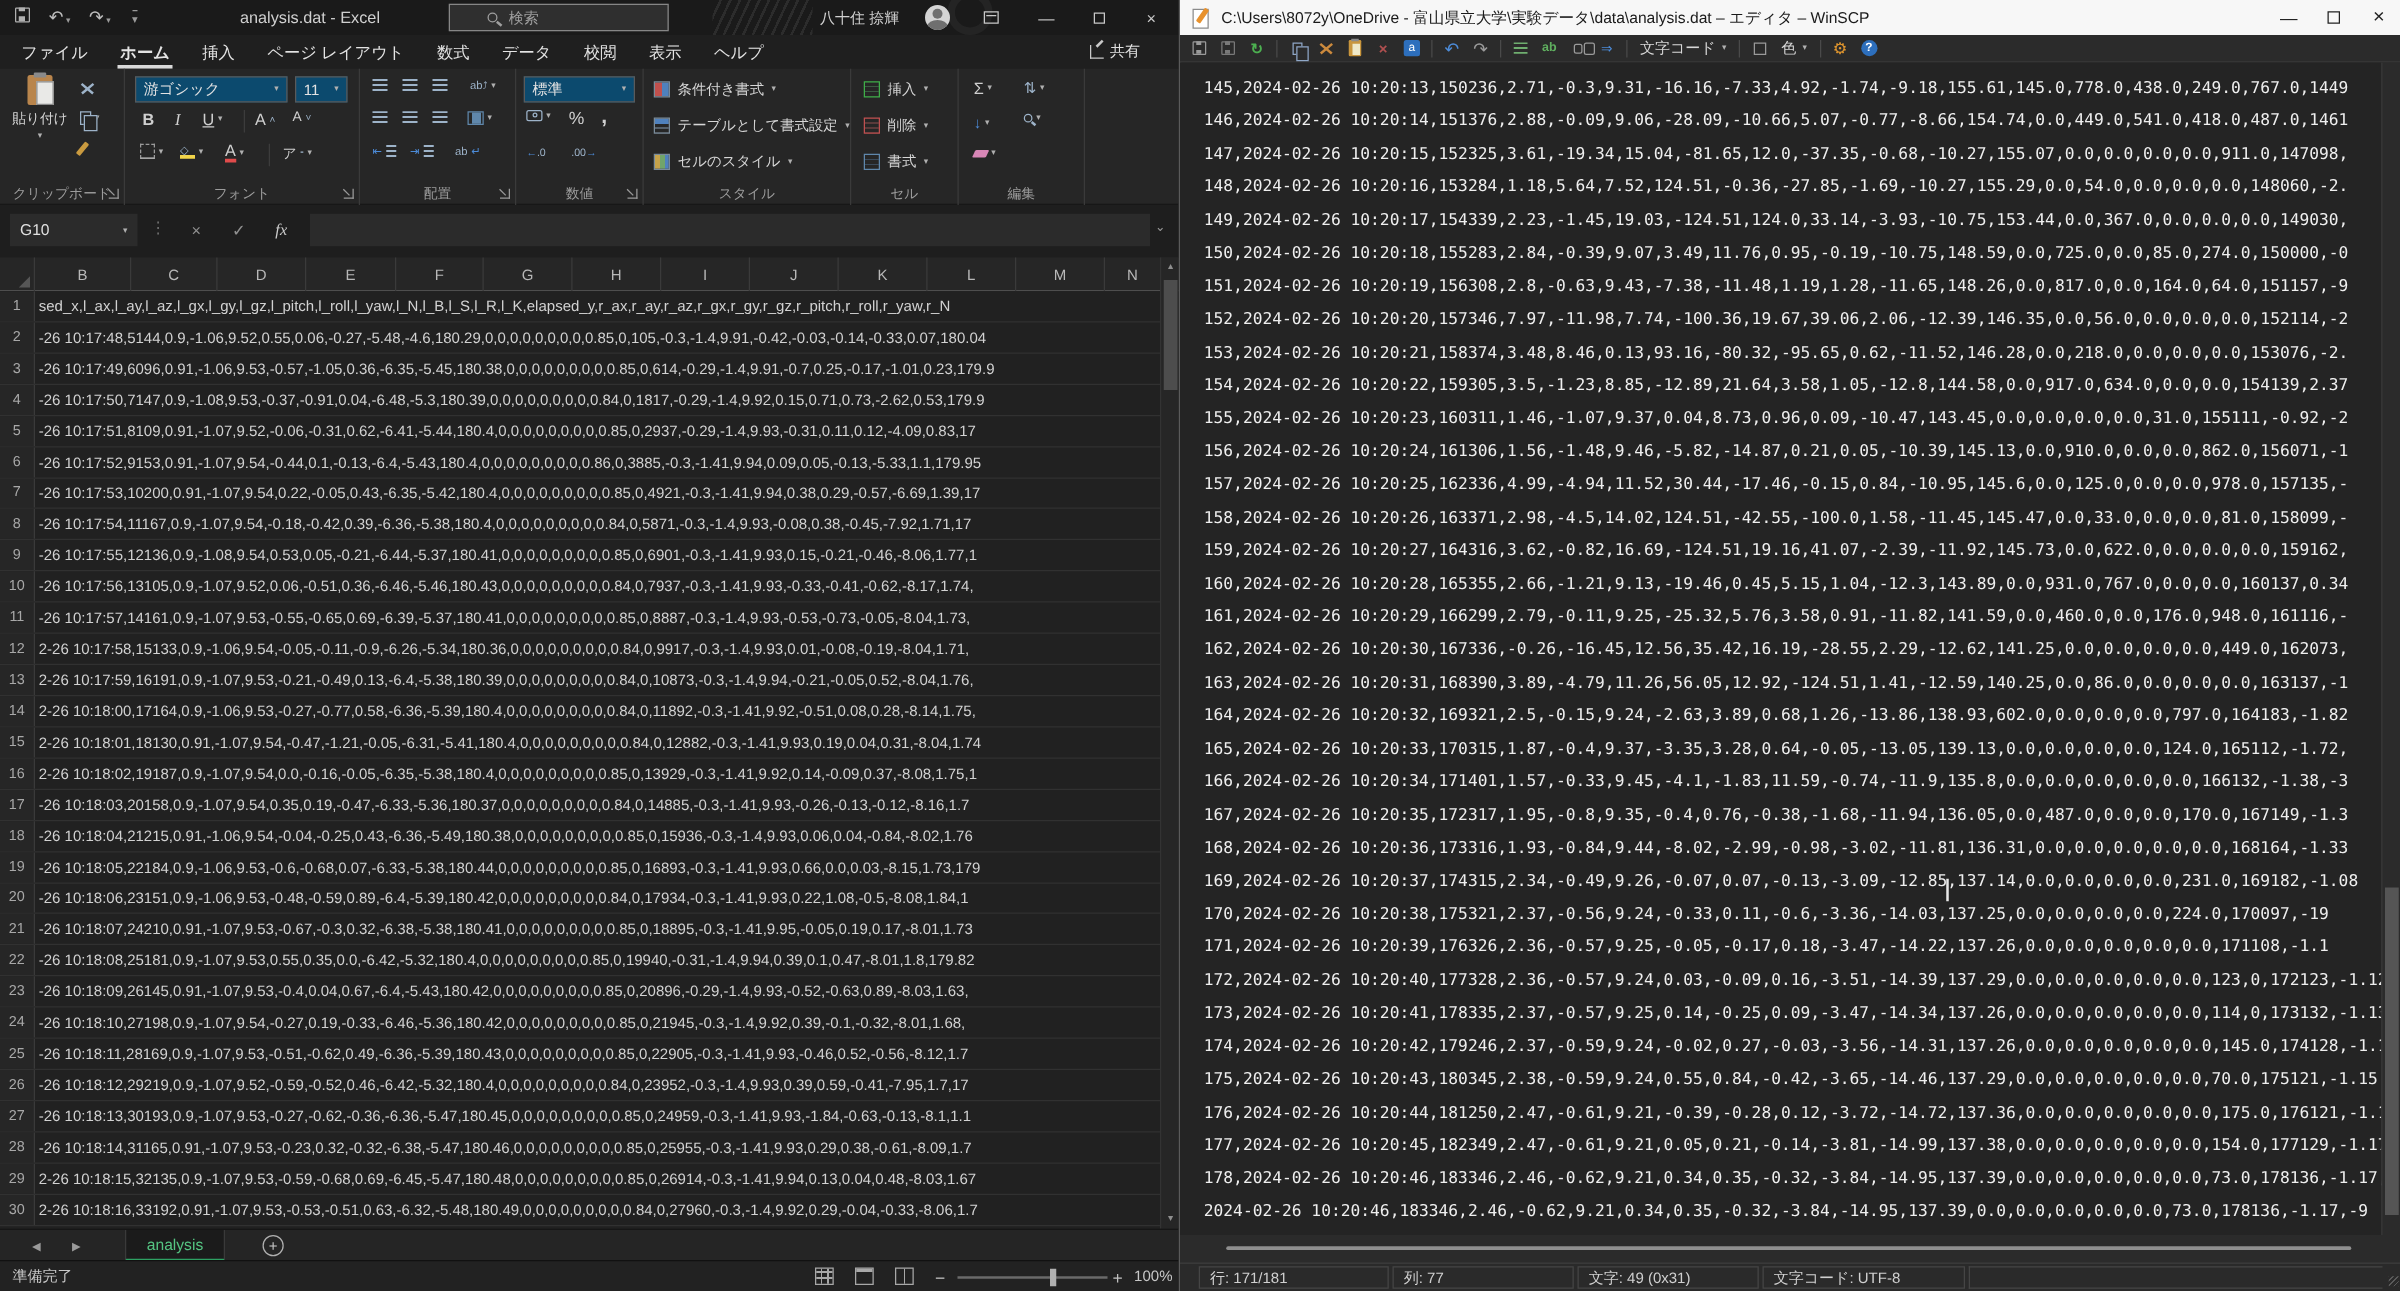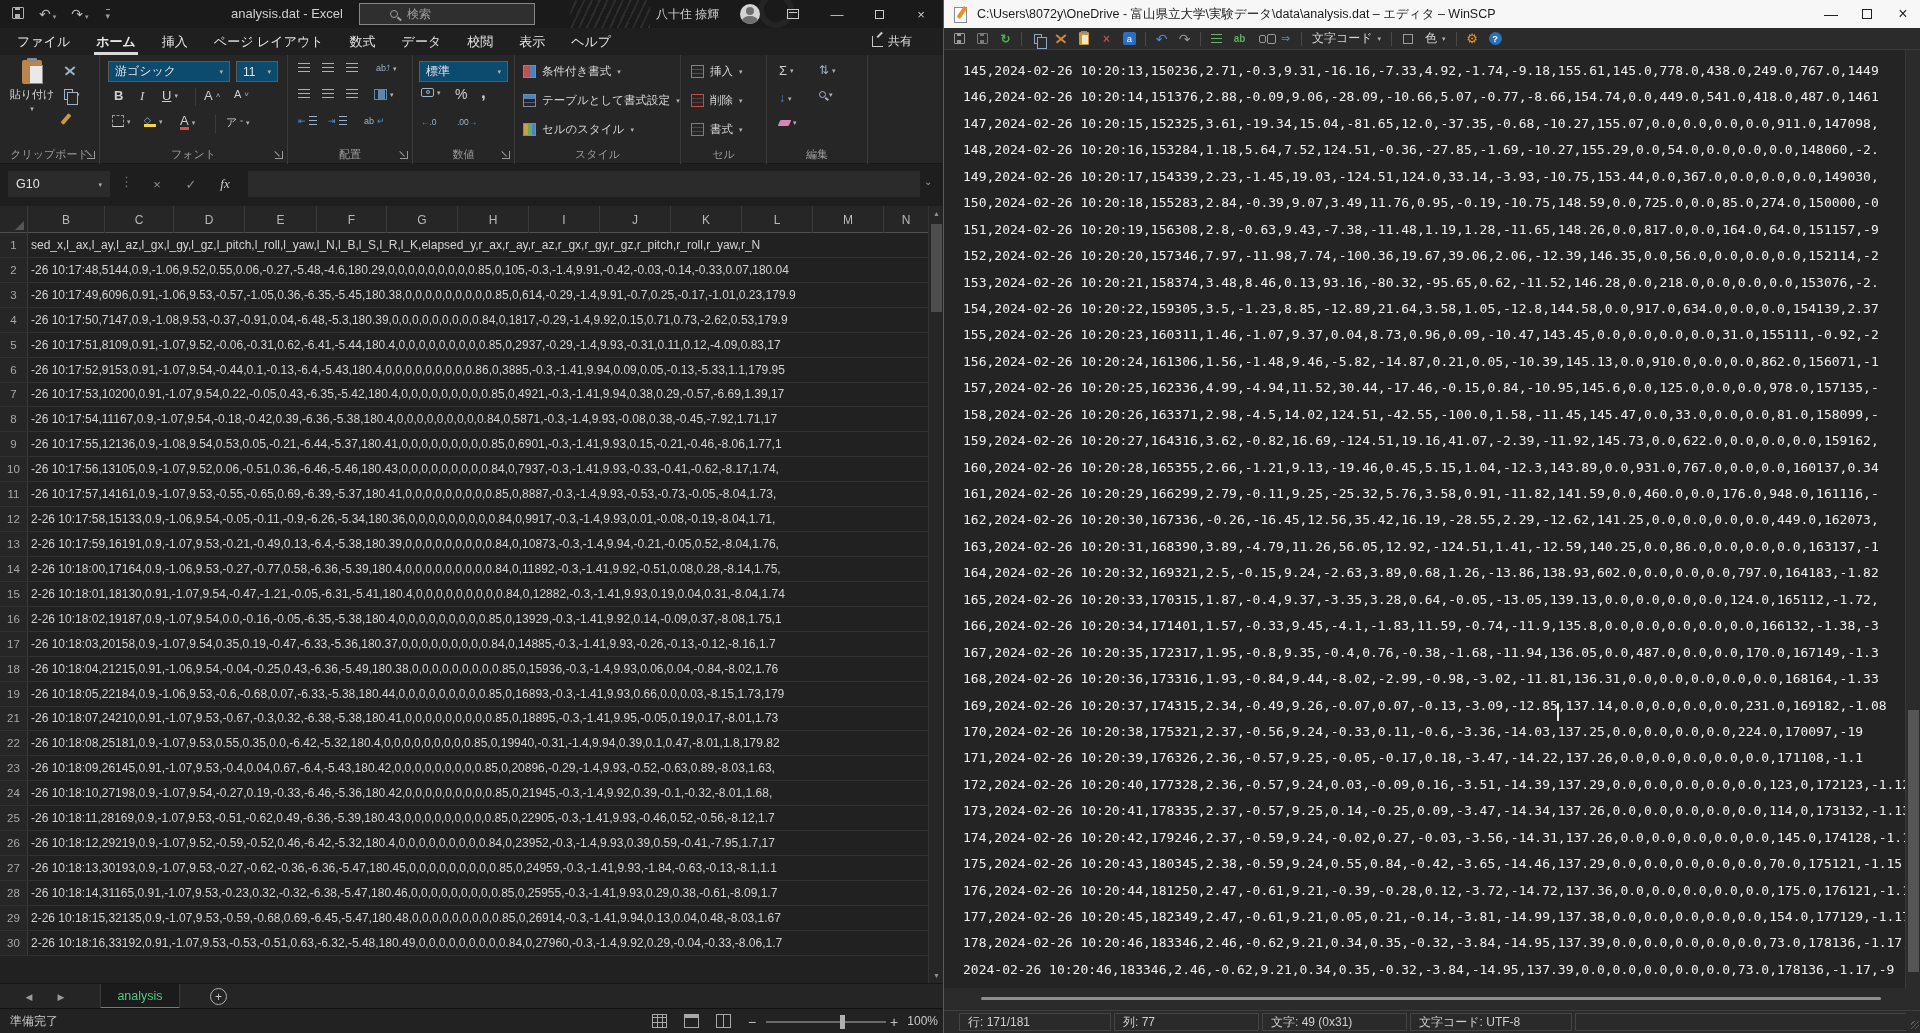--- a/index.html
+++ b/index.html
@@ -10,21 +10,21 @@
   .excel{position:absolute;left:0;top:0;width:943px;height:1033px;background:#212121;color:#d6d6d6;overflow:hidden;}
   .x-title{position:absolute;left:0;top:0;width:943px;height:28px;background:#1a1a1a;}
   .x-deco{position:absolute;left:570px;top:0;width:80px;height:28px;background:repeating-linear-gradient(115deg,transparent 0 5px,#2c2c2c 5px 7px);}
   .x-deco2{position:absolute;left:758px;top:-8px;width:36px;height:36px;border:6px solid #242424;border-radius:50%;}
   .qat{position:absolute;left:12px;top:0;height:28px;display:flex;align-items:center;gap:15px;color:#bdbdbd;}
   .qat .g{font-size:14px;line-height:1;}
   .qat .dd{font-size:7px;color:#9a9a9a;margin-left:2px;}
   .icon-floppy{display:inline-block;width:12px;height:12px;border:1.5px solid #b0b0b0;border-radius:1px;position:relative;}
   .icon-floppy::before{content:"";position:absolute;left:2px;top:-1px;width:5px;height:3px;background:#b0b0b0;}
   .icon-floppy::after{content:"";position:absolute;left:2px;bottom:0;width:5px;height:4px;background:#b0b0b0;}
-  .x-title-text{position:absolute;left:192px;top:0;height:28px;line-height:28px;font-size:13px;color:#d0d0d0;white-space:nowrap;margin-left:39px;}
+  .x-title-text{position:absolute;left:192px;top:0;height:28px;line-height:28px;font-size:13px;color:#d0d0d0;white-space:nowrap;}
   .x-search{position:absolute;left:359px;top:3px;width:176px;height:22px;background:#2f2f2f;border:1px solid #868686;display:flex;align-items:center;gap:9px;padding-left:30px;font-size:12px;color:#9f9f9f;}
   .icon-lens{display:inline-block;width:8px;height:8px;border:1.5px solid #9f9f9f;border-radius:50%;position:relative;}
   .icon-lens::after{content:"";position:absolute;left:6px;top:7px;width:5px;height:1.5px;background:#9f9f9f;transform:rotate(40deg);}
   .x-user{position:absolute;left:656px;top:0;height:28px;line-height:28px;font-size:12px;color:#d0d0d0;white-space:nowrap;}
   .x-avatar{position:absolute;left:740px;top:4px;width:20px;height:20px;border-radius:50%;background:#d4d4d4;overflow:hidden;}
   .x-avatar::before{content:"";position:absolute;left:6px;top:3px;width:8px;height:8px;border-radius:50%;background:#6f6f6f;}
   .x-avatar::after{content:"";position:absolute;left:2px;top:12px;width:16px;height:10px;border-radius:50%;background:#6f6f6f;}
   .x-winbtn{position:absolute;top:0;width:30px;height:28px;display:flex;align-items:center;justify-content:center;color:#c9c9c9;font-size:13px;}
   .icon-ribbonopt{display:inline-block;width:12px;height:10px;border:1px solid #c9c9c9;position:relative;}
   .icon-ribbonopt::after{content:"";position:absolute;left:1px;top:2px;width:8px;height:1px;background:#c9c9c9;}
@@ -507,20 +507,24 @@
         <span class="rn">17</span>
         <div class="rtext">-26 10:18:03,20158,0.9,-1.07,9.54,0.35,0.19,-0.47,-6.33,-5.36,180.37,0,0,0,0,0,0,0,0,0.84,0,14885,-0.3,-1.41,9.93,-0.26,-0.13,-0.12,-8.16,1.7</div>
       </div>
         <div class="xrow">
         <span class="rn">18</span>
         <div class="rtext">-26 10:18:04,21215,0.91,-1.06,9.54,-0.04,-0.25,0.43,-6.36,-5.49,180.38,0,0,0,0,0,0,0,0,0.85,0,15936,-0.3,-1.4,9.93,0.06,0.04,-0.84,-8.02,1.76</div>
       </div>
         <div class="xrow">
         <span class="rn">19</span>
         <div class="rtext">-26 10:18:05,22184,0.9,-1.06,9.53,-0.6,-0.68,0.07,-6.33,-5.38,180.44,0,0,0,0,0,0,0,0,0.85,0,16893,-0.3,-1.41,9.93,0.66,0.0,0.03,-8.15,1.73,179</div>
+      </div>
+        <div class="xrow">
+        <span class="rn">20</span>
+        <div class="rtext">-26 10:18:06,23151,0.9,-1.06,9.53,-0.48,-0.59,0.89,-6.4,-5.39,180.42,0,0,0,0,0,0,0,0,0.84,0,17934,-0.3,-1.41,9.93,0.22,1.08,-0.5,-8.08,1.84,1</div>
       </div>
         <div class="xrow">
         <span class="rn">21</span>
         <div class="rtext">-26 10:18:07,24210,0.91,-1.07,9.53,-0.67,-0.3,0.32,-6.38,-5.38,180.41,0,0,0,0,0,0,0,0,0.85,0,18895,-0.3,-1.41,9.95,-0.05,0.19,0.17,-8.01,1.73</div>
       </div>
         <div class="xrow">
         <span class="rn">22</span>
         <div class="rtext">-26 10:18:08,25181,0.9,-1.07,9.53,0.55,0.35,0.0,-6.42,-5.32,180.4,0,0,0,0,0,0,0,0,0.85,0,19940,-0.31,-1.4,9.94,0.39,0.1,0.47,-8.01,1.8,179.82</div>
       </div>
         <div class="xrow">

